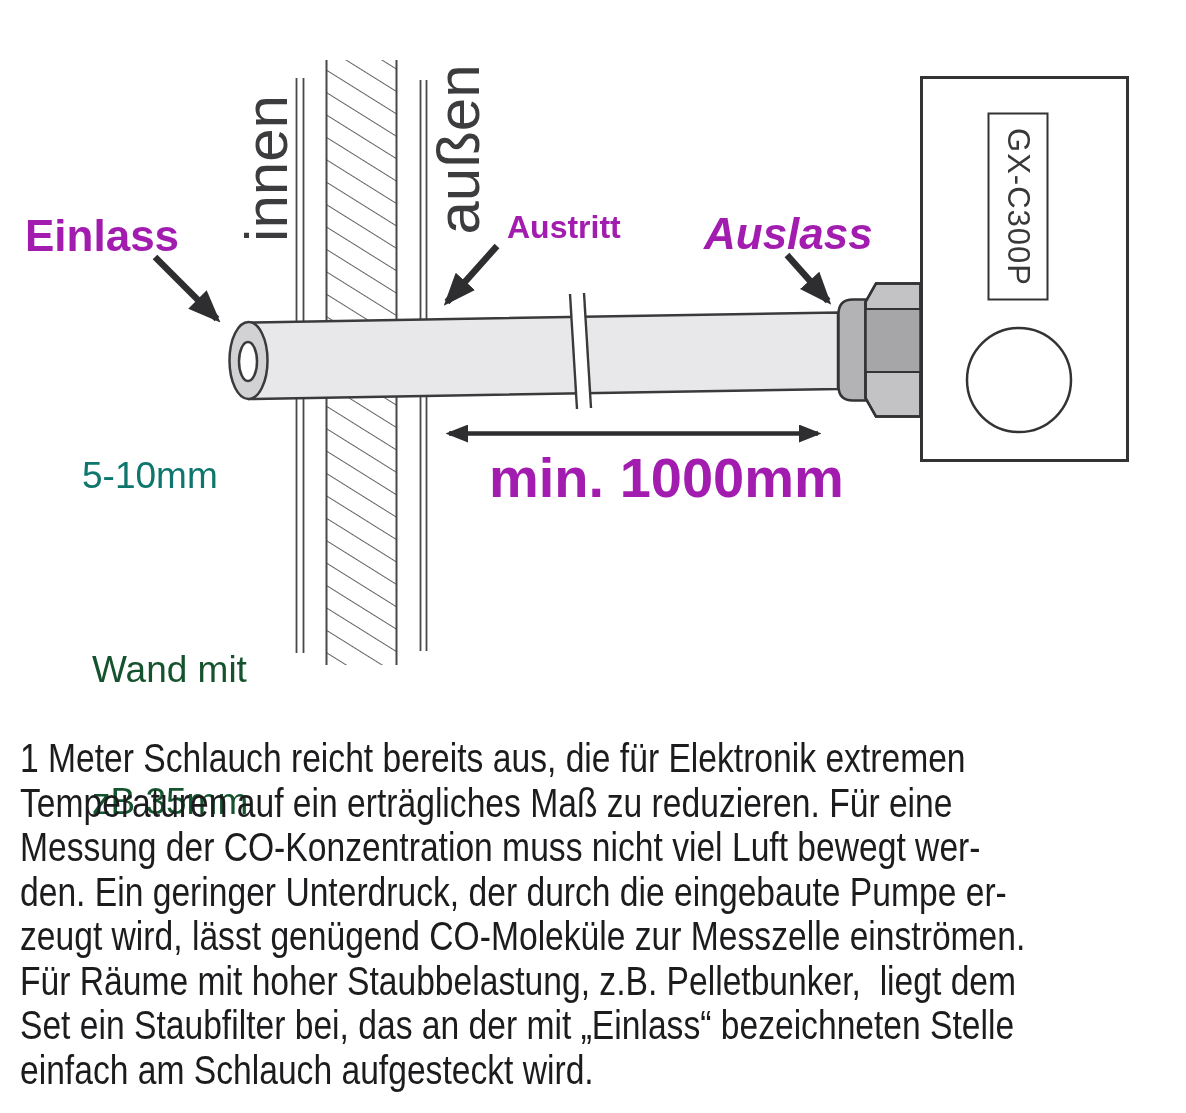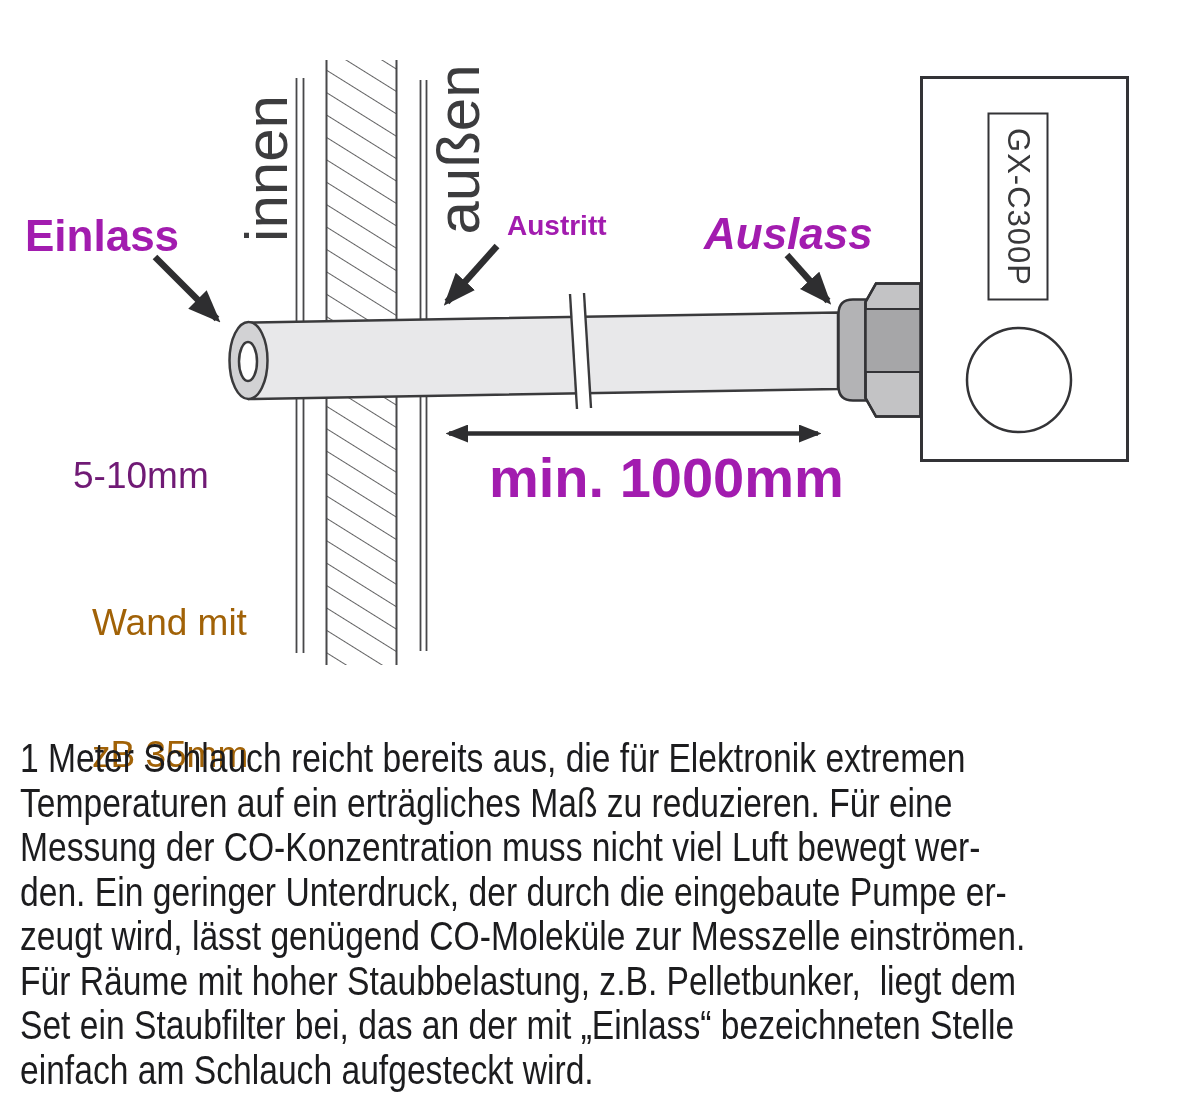--- a/index.html
+++ b/index.html
@@ -85,35 +85,35 @@
   <div class="lbl b" style="left:25px;top:211px;font-size:44px;">Einlass</div>
 
   <div class="vlabel" style="left:238px;top:80px;width:56px;height:176px;">
     <span class="wallword">innen</span>
   </div>
 
   <div class="vlabel" style="left:429px;top:64px;width:58px;height:170px;">
     <span class="wallword">außen</span>
   </div>
 
-  <div class="lbl b" style="left:507px;top:210px;font-size:28px;text-align:center;">Austritt</div>
+  <div class="lbl b" style="left:507px;top:210px;font-size:32px;text-align:center;">Austritt</div>
 
   <div class="lbl b" style="left:704px;top:209px;font-size:44px;font-style:italic;">Auslass</div>
 
   <div class="vlabel cw" style="left:988px;top:113px;width:60px;height:187px;">
     <span class="modelword">GX-C300P</span>
   </div>
 
-  <div class="lbl" style="left:73px;top:371px;font-size:37px;line-height:42px;color:#701a75;">
+  <div class="lbl" style="left:82px;top:371px;font-size:37px;line-height:42px;color:#0f766e;">
     <div>5-10mm</div>
   </div>
 
   <div class="lbl b" style="left:489px;top:447px;font-size:56px;">min. 1000mm</div>
 
-  <div class="lbl" style="left:92px;top:513px;font-size:37px;line-height:44px;color:#a16207;">
+  <div class="lbl" style="left:92px;top:560px;font-size:37px;line-height:44px;color:#14532d;">
     <div>Wand mit</div>
     <div>zB 35mm</div>
   </div>
 
   <div class="paragraph">
     <div class="pline">1 Meter Schlauch reicht bereits aus, die für Elektronik extremen</div>
     <div class="pline">Temperaturen auf ein erträgliches Maß zu reduzieren. Für eine</div>
     <div class="pline">Messung der CO-Konzentration muss nicht viel Luft bewegt wer-</div>
     <div class="pline">den. Ein geringer Unterdruck, der durch die eingebaute Pumpe er-</div>
     <div class="pline">zeugt wird, lässt genügend CO-Moleküle zur Messzelle einströmen.</div>

